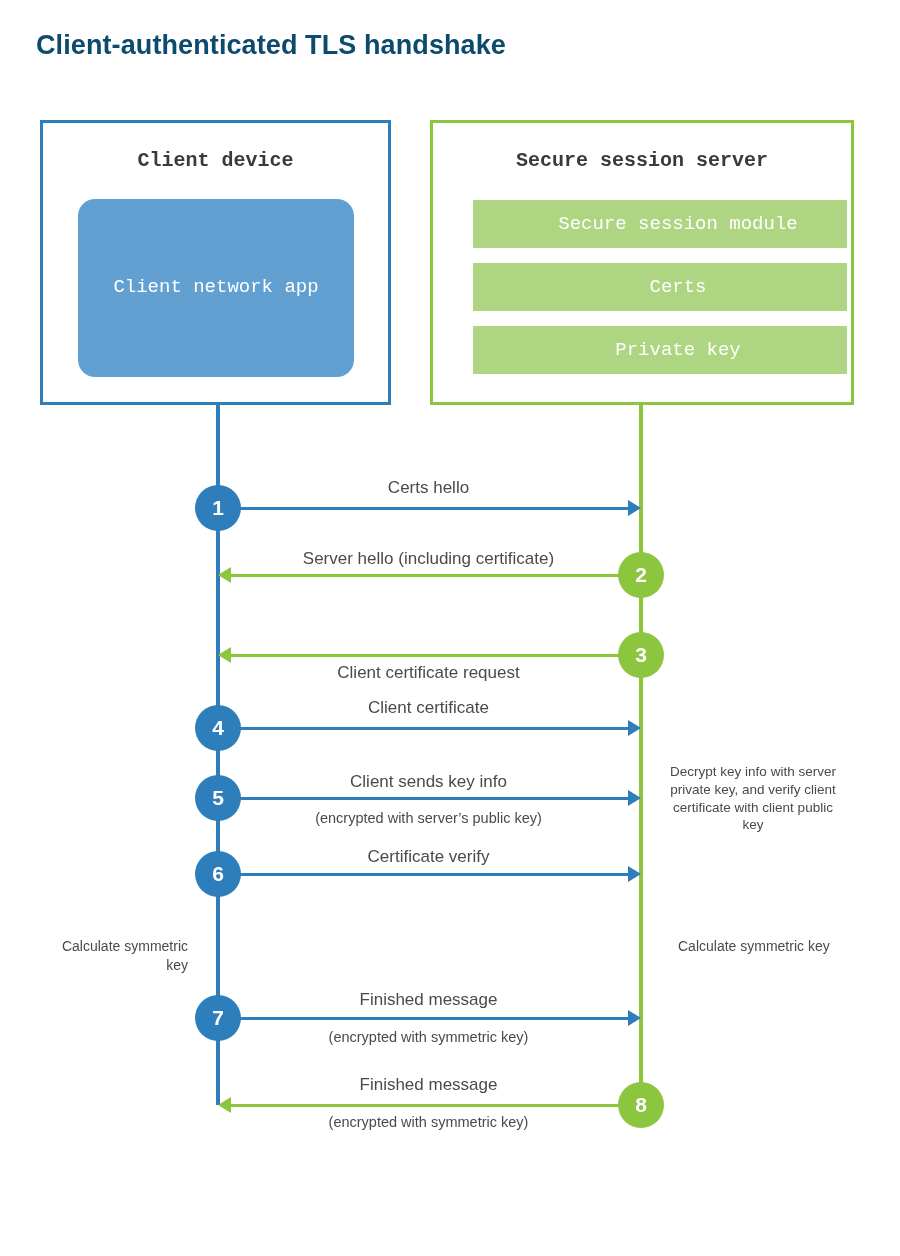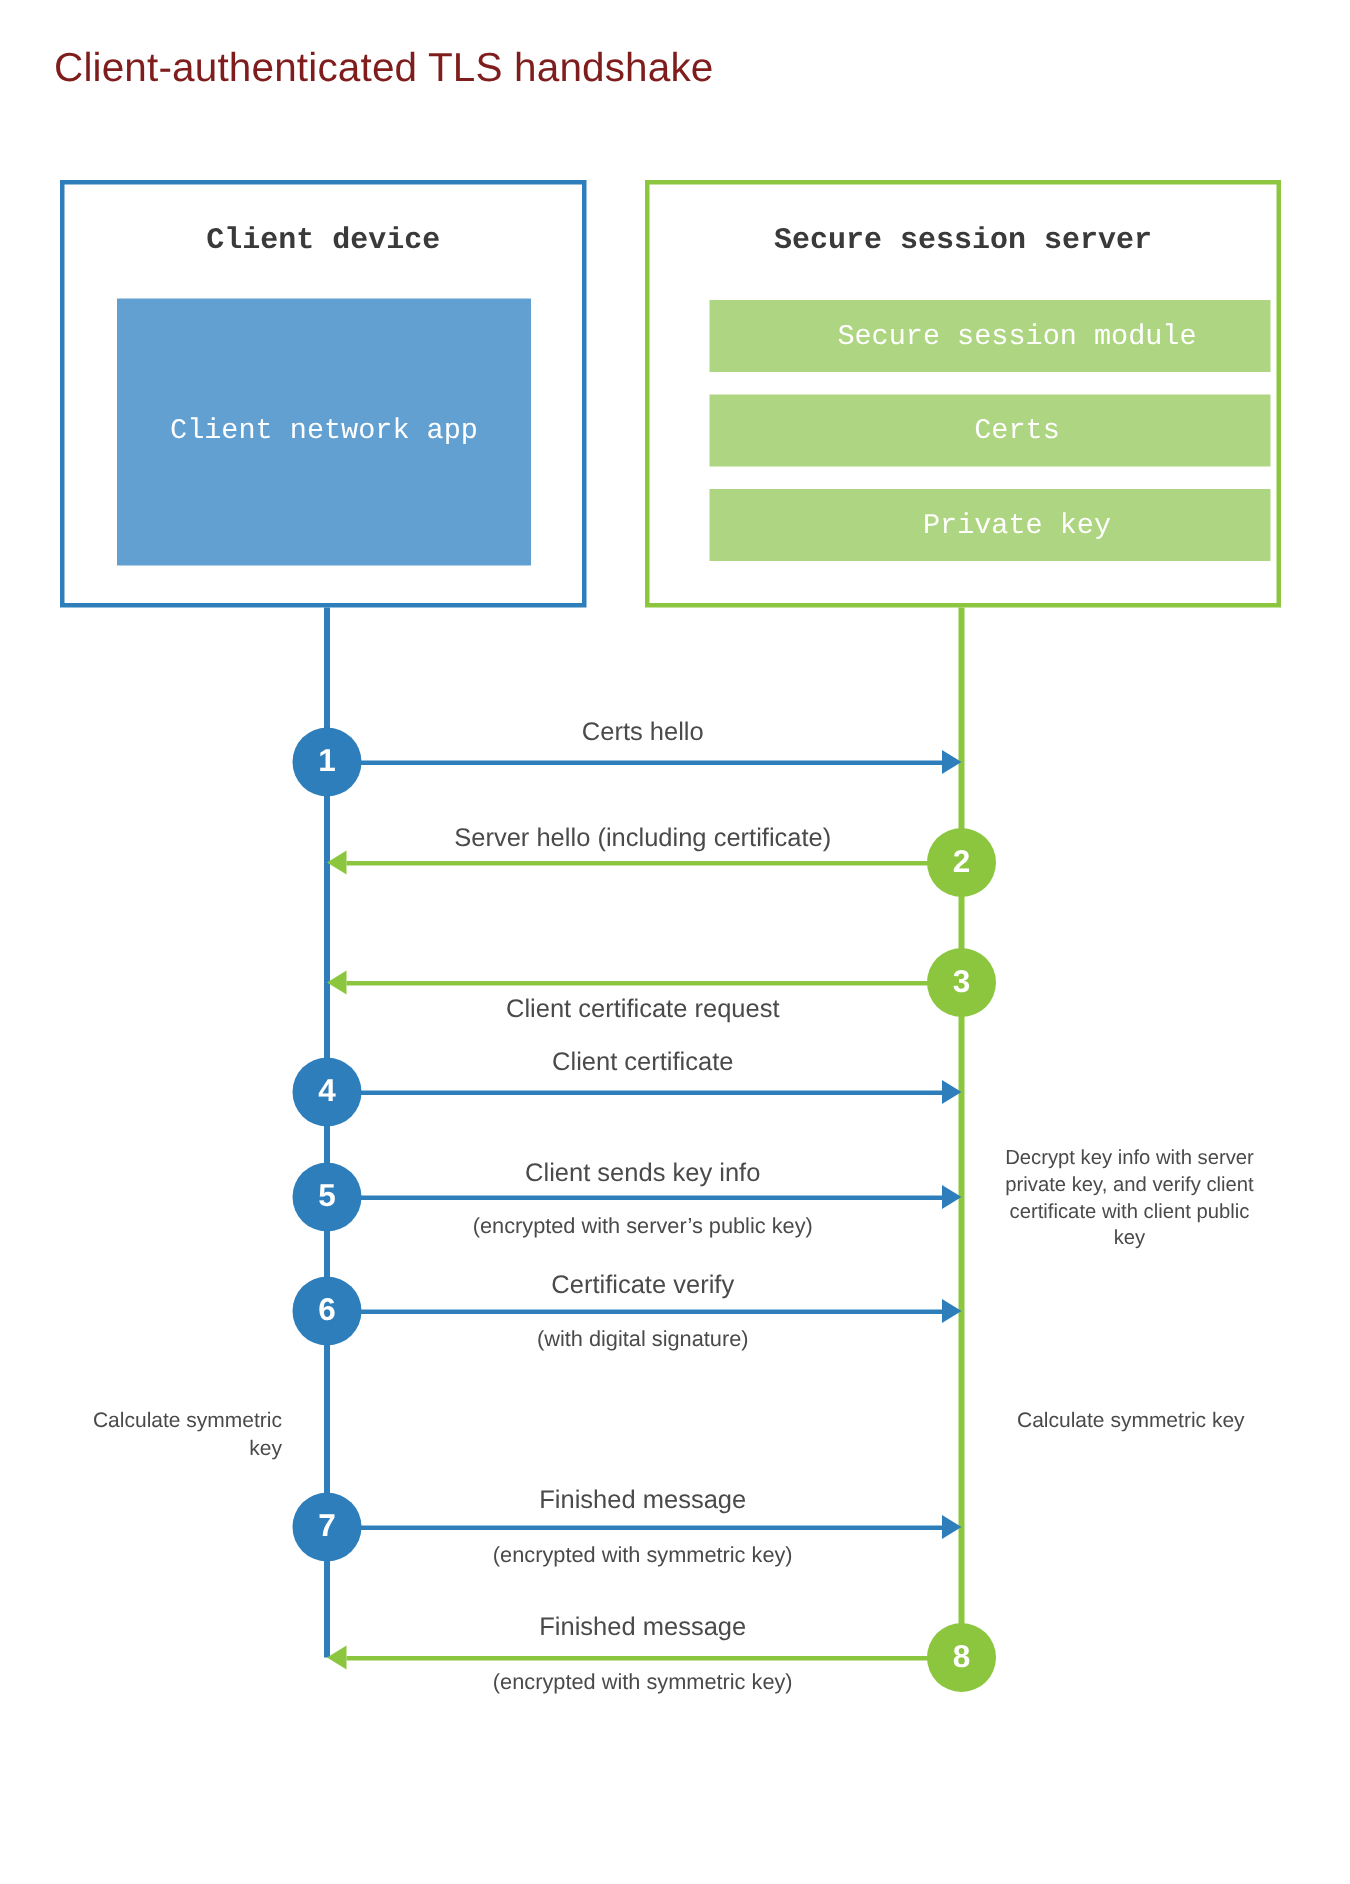--- a/index.html
+++ b/index.html
@@ -18,22 +18,22 @@
     background: #ffffff;
     overflow: hidden;
   }
 
   
   #title {
     position: absolute;
     left: 36px;
     top: 30px;
     font-size: 27px;
-    font-weight: 400;
-    color: #7f1d1d;
+    font-weight: 700;
+    color: #0c4a6e;
     letter-spacing: 0.1px;
     white-space: nowrap;
   }
 
   
   .party-box {
     position: absolute;
     background: #ffffff;
     box-sizing: border-box;
     font-family: Liberation Mono, monospace;
@@ -71,20 +71,21 @@
     width: 276px;
     height: 178px;
     background: #63a0d2;
     color: #ffffff;
     font-size: 19px;
     display: flex;
     align-items: center;
     justify-content: center;
     text-align: left;
     line-height: 1.35;
+    border-radius: 17px;
   }
   .server-bar {
     position: absolute;
     left: 40px;
     width: 338px;
     height: 48px;
     background: #aed581;
     color: #ffffff;
     font-size: 19px;
     display: flex;
@@ -237,21 +238,20 @@
 
   <div class="msg-label" style="left:218px; top:772px; width:421px;">Client sends key info</div>
   <div class="msg-line blue" style="left:218px; top:797px; width:410px;"></div>
   <div class="arrowhead right blue" style="left:628px; top:790px;"></div>
   <div class="msg-sublabel" style="left:218px; top:810px; width:421px;">(encrypted with server’s public key)</div>
   <div class="step-circle blue" style="left:195px; top:775px;">5</div>
 
   <div class="msg-label" style="left:218px; top:847px; width:421px;">Certificate verify</div>
   <div class="msg-line blue" style="left:218px; top:873px; width:410px;"></div>
   <div class="arrowhead right blue" style="left:628px; top:866px;"></div>
-  <div class="msg-sublabel" style="left:218px; top:885px; width:421px;">(with digital signature)</div>
   <div class="step-circle blue" style="left:195px; top:851px;">6</div>
 
   <div class="side-note" id="note-decrypt">Decrypt key info with server private key, and verify client certificate with client public key</div>
   <div class="side-note" id="note-calc-client">Calculate symmetric key</div>
   <div class="side-note" id="note-calc-server">Calculate symmetric key</div>
 
   <div class="msg-label" style="left:218px; top:990px; width:421px;">Finished message</div>
   <div class="msg-line blue" style="left:218px; top:1017px; width:410px;"></div>
   <div class="arrowhead right blue" style="left:628px; top:1010px;"></div>
   <div class="msg-sublabel" style="left:218px; top:1029px; width:421px;">(encrypted with symmetric key)</div>

